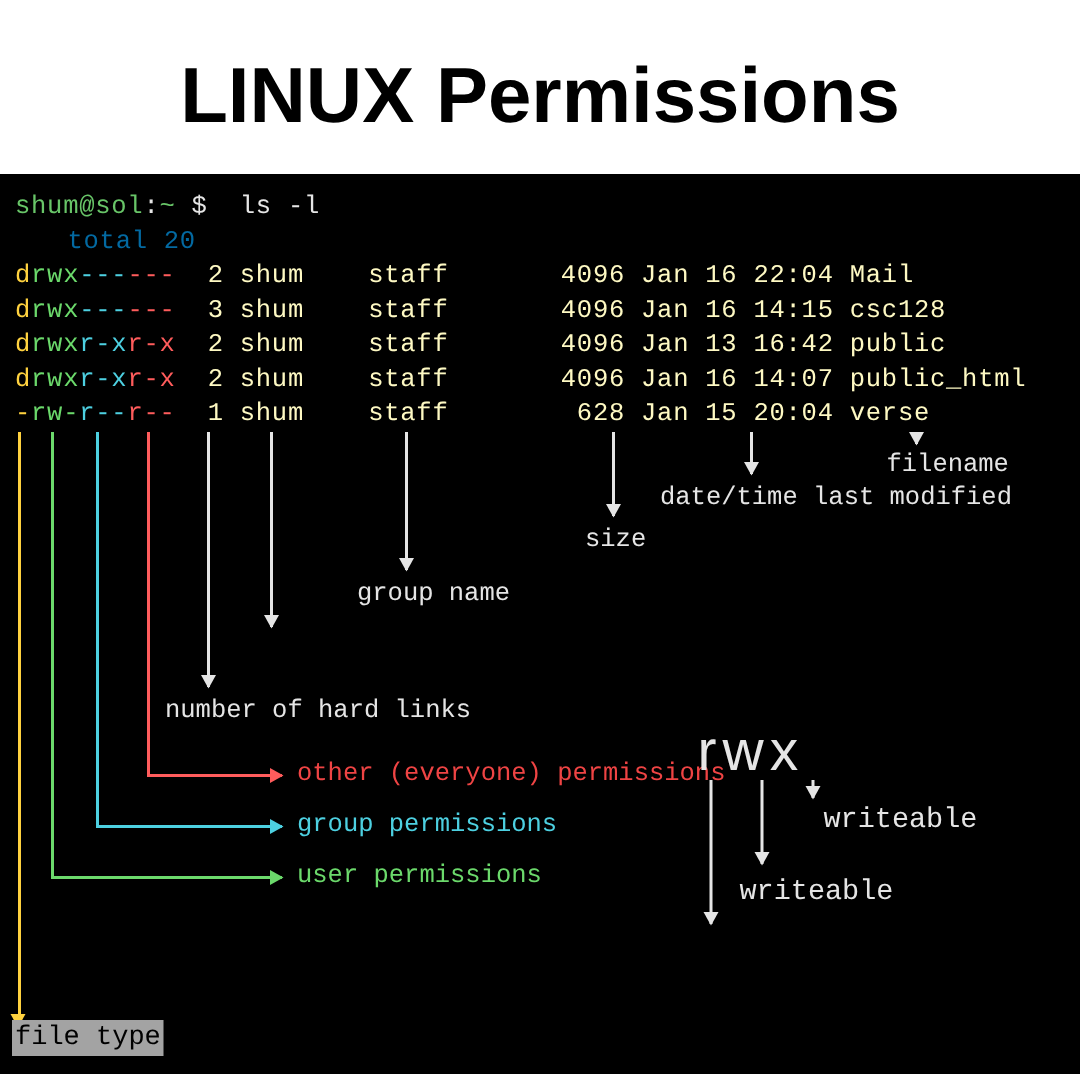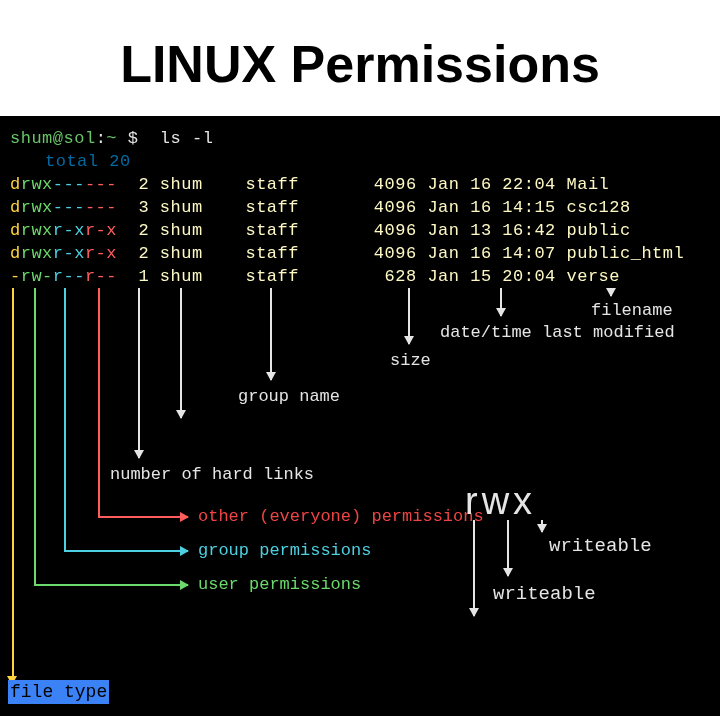--- a/index.html
+++ b/index.html
@@ -45,21 +45,21 @@
   .op   { color: #ff5c5c; }       
   .rest { color: #fef9c3; }
   .lbl { position: absolute; white-space: nowrap; }
   .lbl.red   { color: #ef4444; }
   .lbl.cyan  { color: #4dd0e1; }
   .lbl.green { color: #6bd96b; }
   .filetype-lbl {
     position: absolute;
     left: 8px;
     bottom: 12px;
-    background: #3b82f6;
+    background: #a3a3a3;
     color: #000;
     padding: 0 2px;
     font-size: 18px;
   }
   .arrow-down {
     position: absolute;
     width: 2px;
     background: #e5e5e5;
   }
   .arrow-down::after {

